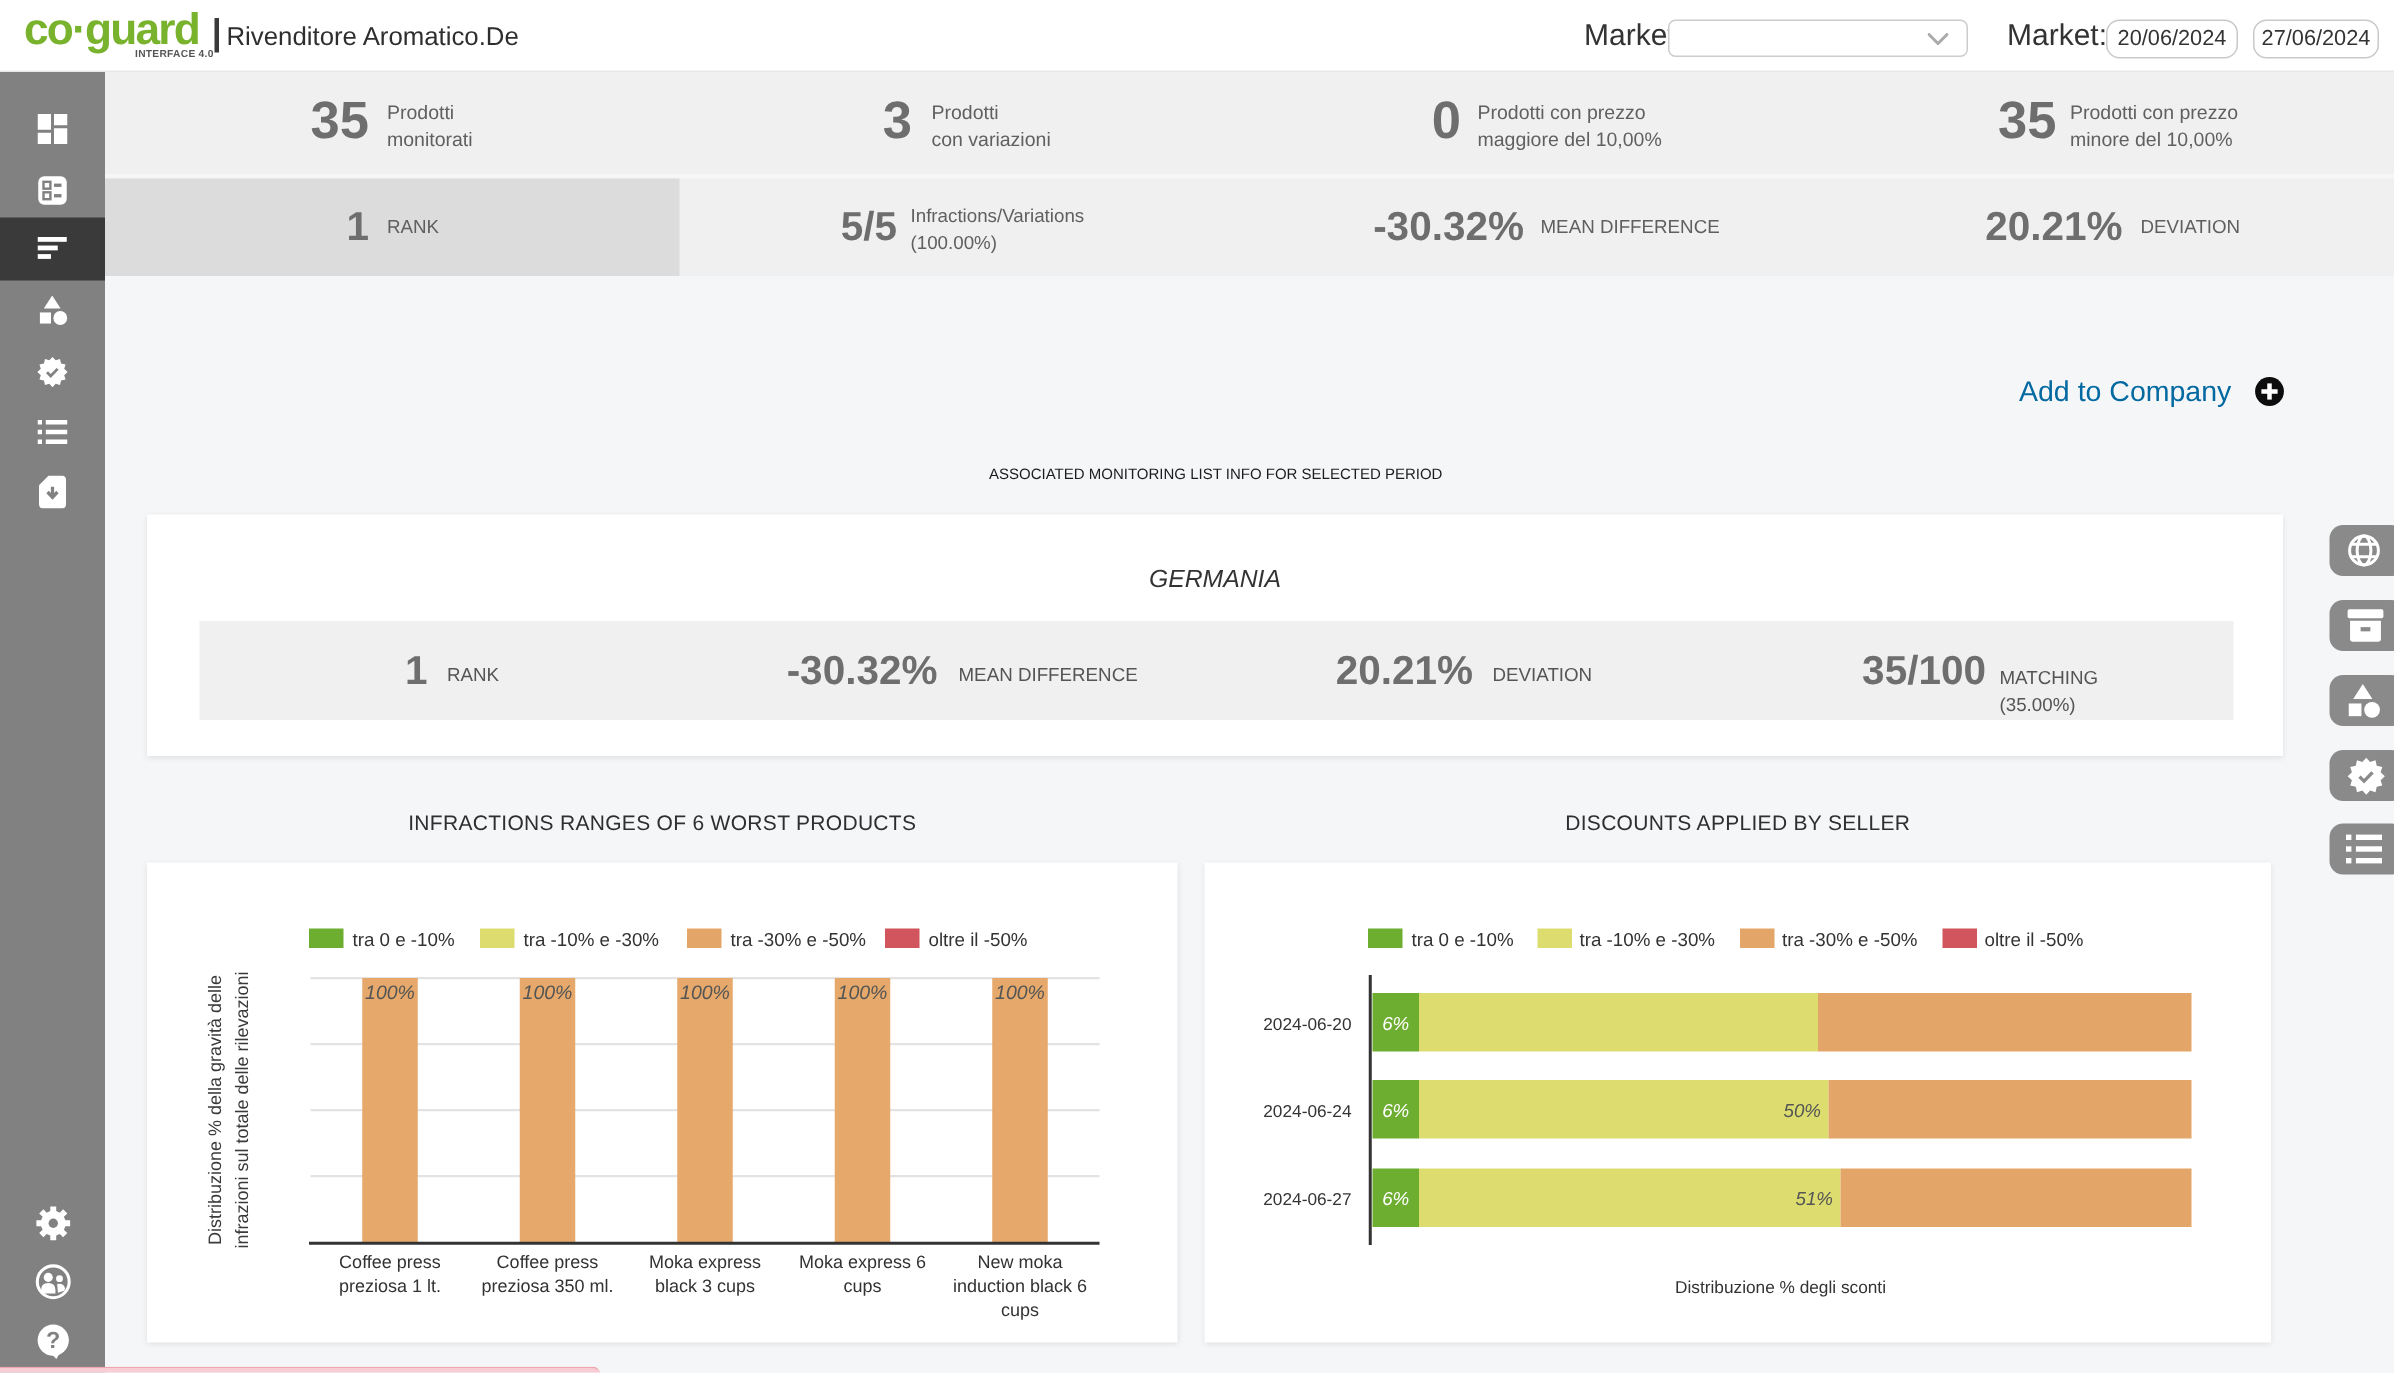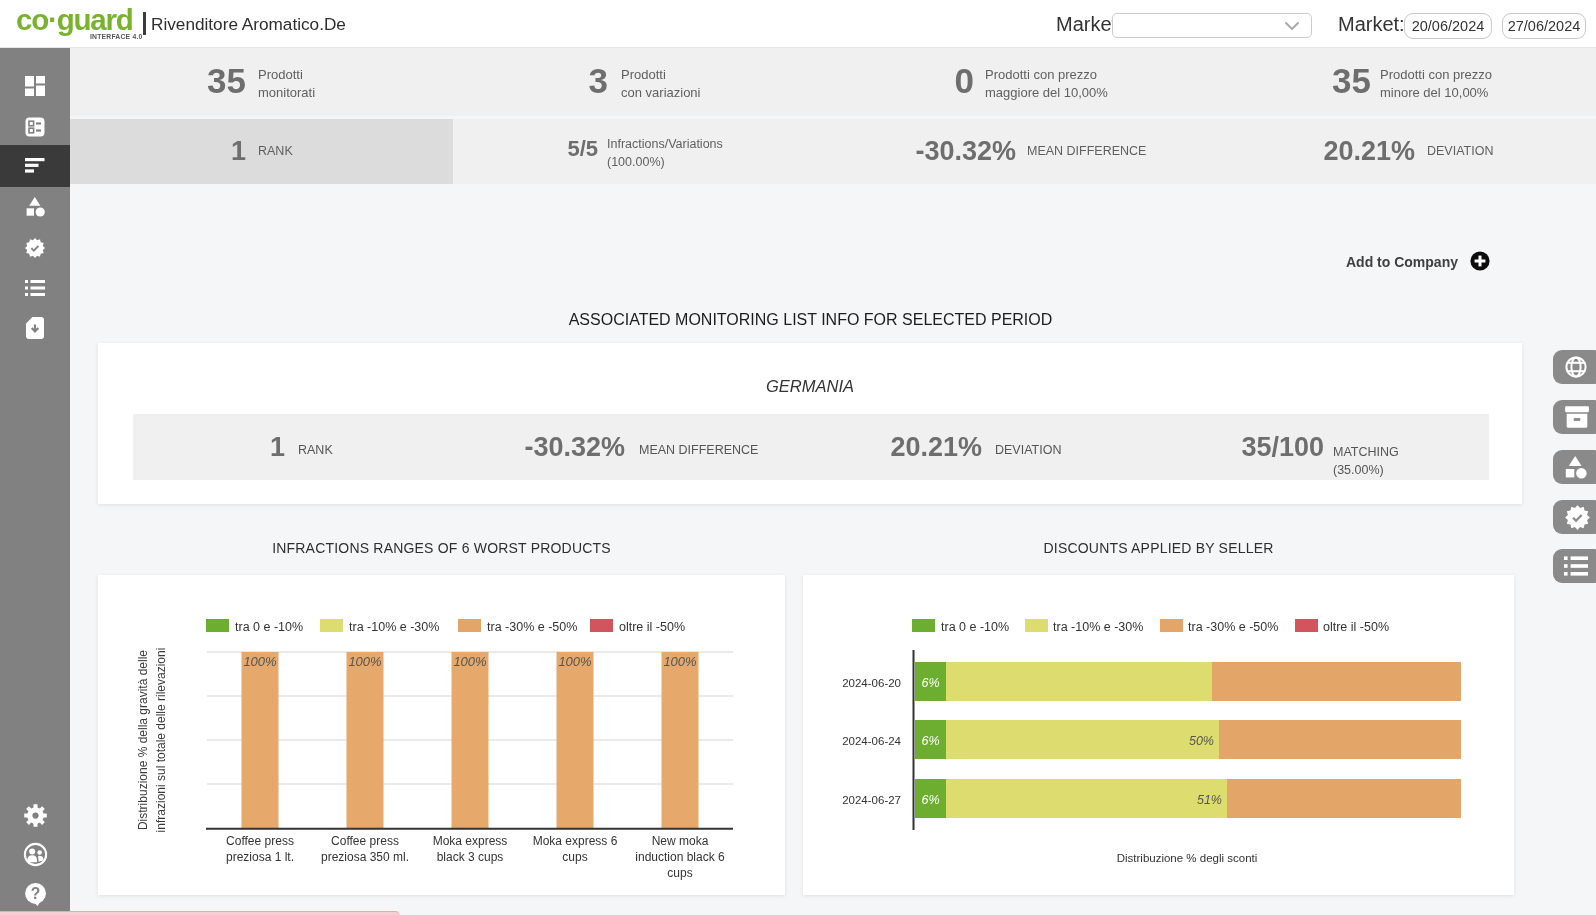--- a/index.html
+++ b/index.html
@@ -21,22 +21,22 @@
 #sactive{left:0;top:97px;width:70px;height:42px;background:#3a3a3a;}
 
 #row1{left:70px;top:48px;width:1526px;height:68px;background:#f0f0f1;}
 #row2{left:70px;top:119px;width:1526px;height:65px;background:#f0f0f1;}
 #row2a{left:0;top:0;width:383px;height:65px;background:#dcdcdd;}
 .bignum{font-weight:bold;color:#6e6e6e;text-align:right;}
 .slabel{font-size:13px;color:#606060;line-height:17.5px;}
 .slabel2{font-size:12.5px;color:#5f5f5f;}
 
 #nocomp{left:105px;top:242px;font-size:16.5px;color:#222;}
-#addcomp{left:1346px;top:251px;font-size:14px;font-weight:bold;color:#404040;}
-#caption{left:70px;top:311px;width:1481px;text-align:center;font-size:16px;color:#1d1d1d;letter-spacing:0;}
+#addcomp{left:1346px;top:251px;font-size:19px;font-weight:normal;color:#0369a1;}
+#caption{left:70px;top:311px;width:1481px;text-align:center;font-size:10px;color:#1d1d1d;letter-spacing:0;}
 #gcard{left:98px;top:343px;width:1424px;height:161px;background:#fff;box-shadow:0 1px 4px rgba(0,0,0,.09);}
 #gtitle{left:0;top:34px;width:1424px;text-align:center;font-style:italic;font-size:16.5px;color:#333;}
 #gbar{left:35px;top:71px;width:1356px;height:66px;background:#f0f0f1;}
 .gnum{top:89px;font-size:27px;font-weight:bold;color:#6e6e6e;text-align:right;}
 .glab{top:100px;font-size:12.5px;color:#555;}
 
 .ctitle{top:540px;text-align:center;font-size:14px;color:#2f2f2f;letter-spacing:.2px;}
 #card1{left:98px;top:575px;width:687px;height:320px;background:#fff;box-shadow:0 1px 4px rgba(0,0,0,.09);}
 #card2{left:803px;top:575px;width:711px;height:320px;background:#fff;box-shadow:0 1px 4px rgba(0,0,0,.09);}
 
@@ -151,21 +151,21 @@
   <div class="abs bignum" style="left:874px;top:61px;width:100px;font-size:35px;">0</div>
   <div class="abs slabel" style="left:985px;top:66px;">Prodotti con prezzo<br>maggiore del 10,00%</div>
   <div class="abs bignum" style="left:1271px;top:61px;width:100px;font-size:35px;">35</div>
   <div class="abs slabel" style="left:1380px;top:66px;">Prodotti con prezzo<br>minore del 10,00%</div>
 
   <div class="abs" id="row2">
       <div class="abs" id="row2a"></div>
     </div>
   <div class="abs bignum" style="left:146px;top:136px;width:100px;font-size:27px;">1</div>
   <div class="abs slabel2" style="left:258px;top:144px;">RANK</div>
-  <div class="abs bignum" style="left:498px;top:136px;width:100px;font-size:22px;">5/5</div>
+  <div class="abs bignum" style="left:498px;top:136px;width:100px;font-size:27px;">5/5</div>
   <div class="abs slabel2" style="left:607px;top:136px;line-height:17.5px;">Infractions/Variations<br>(100.00%)</div>
   <div class="abs bignum" style="left:886px;top:136px;width:130px;font-size:27px;">-30.32%</div>
   <div class="abs slabel2" style="left:1027px;top:144px;">MEAN DIFFERENCE</div>
   <div class="abs bignum" style="left:1295px;top:136px;width:120px;font-size:27px;">20.21%</div>
   <div class="abs slabel2" style="left:1427px;top:144px;">DEVIATION</div>
 
   <div class="abs" id="addcomp">Add to Company&nbsp;&nbsp;
     <svg width="20" height="20" viewBox="0 0 20 20" style="vertical-align:-4px">
         <circle cx="10" cy="10" r="9.6" fill="#0d0d0d"></circle>
         <rect x="4.6" y="8.5" width="10.8" height="3" fill="#fff"></rect>

